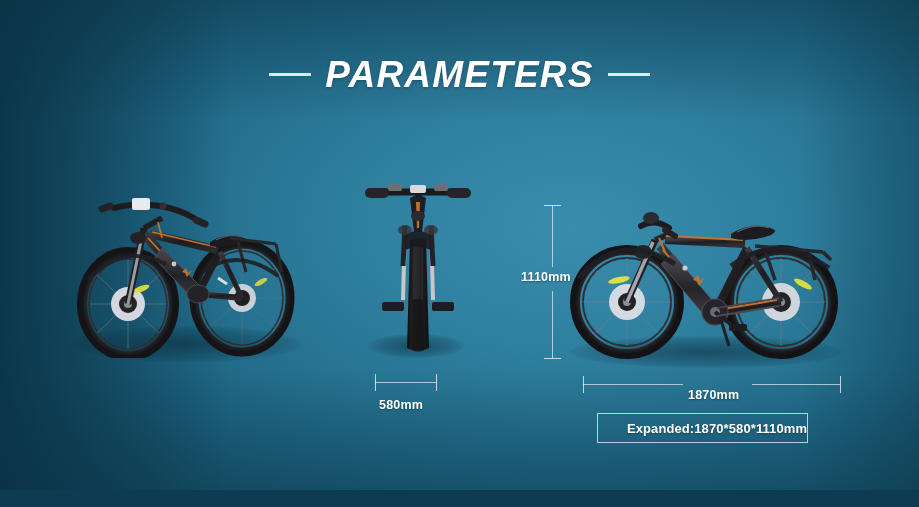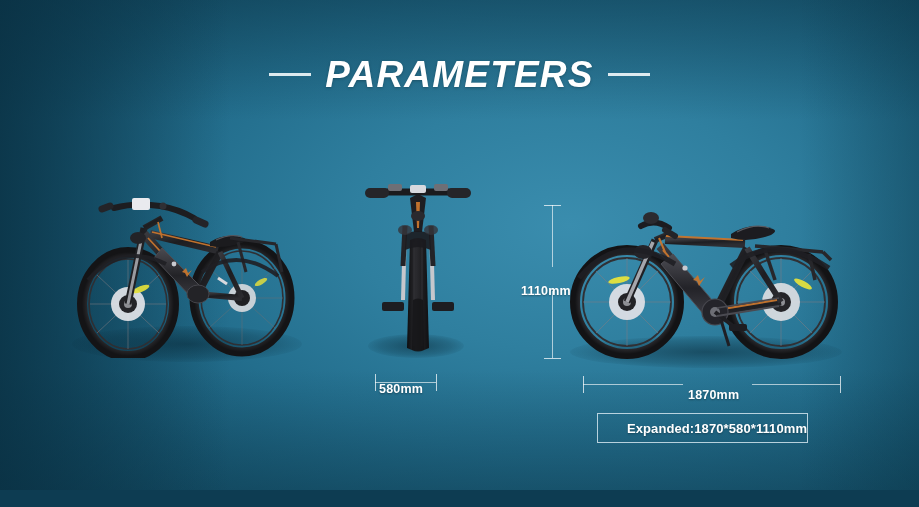--- a/index.html
+++ b/index.html
@@ -432,30 +432,30 @@
         <path d="M152 112 L214 102" stroke="#4a4a51" stroke-width="1.6"></path>
       </g>
 
       <path d="M156 124 L164 150" stroke="#1f1f24" stroke-width="3"></path>
     </svg>
   </div>
 
   <div>
     <div class="dim-tick-h" style="left:544px; top:205px;"></div>
     <div class="dim-line-v" style="left:552px; top:205px; height:62px;"></div>
-    <div class="dim-label" style="left:521px; top:284px;">1110mm</div>
+    <div class="dim-label" style="left:521px; top:270px;">1110mm</div>
     <div class="dim-line-v" style="left:552px; top:291px; height:67px;"></div>
     <div class="dim-tick-h" style="left:544px; top:358px;"></div>
   </div>
 
   <div>
     <div class="dim-tick-v" style="left:375px; top:374px;"></div>
     <div class="dim-line-h" style="left:375px; top:382px; width:61px;"></div>
     <div class="dim-tick-v" style="left:436px; top:374px;"></div>
-    <div class="dim-label" style="left:379px; top:382px;">580mm</div>
+    <div class="dim-label" style="left:379px; top:398px;">580mm</div>
   </div>
 
   <div>
     <div class="dim-tick-v" style="left:583px; top:376px;"></div>
     <div class="dim-line-h" style="left:583px; top:384px; width:100px;"></div>
     <div class="dim-label" style="left:688px; top:388px;">1870mm</div>
     <div class="dim-line-h" style="left:752px; top:384px; width:88px;"></div>
     <div class="dim-tick-v" style="left:840px; top:376px;"></div>
   </div>
 

